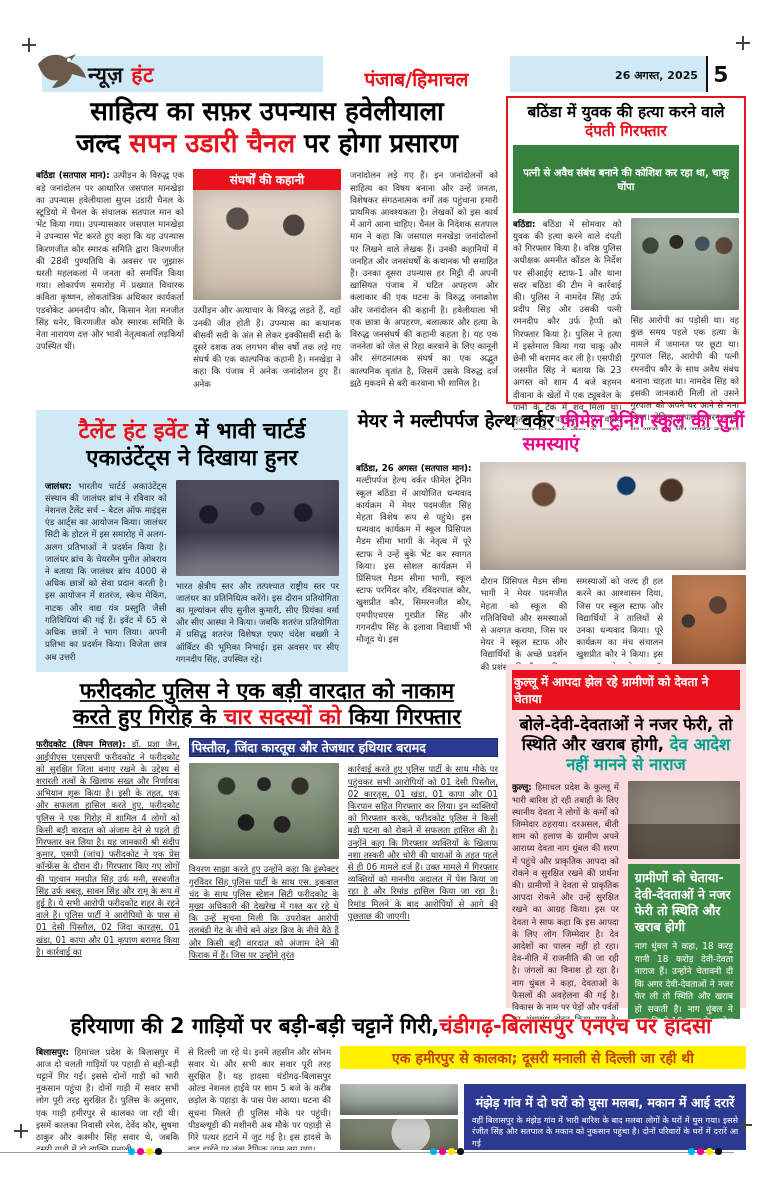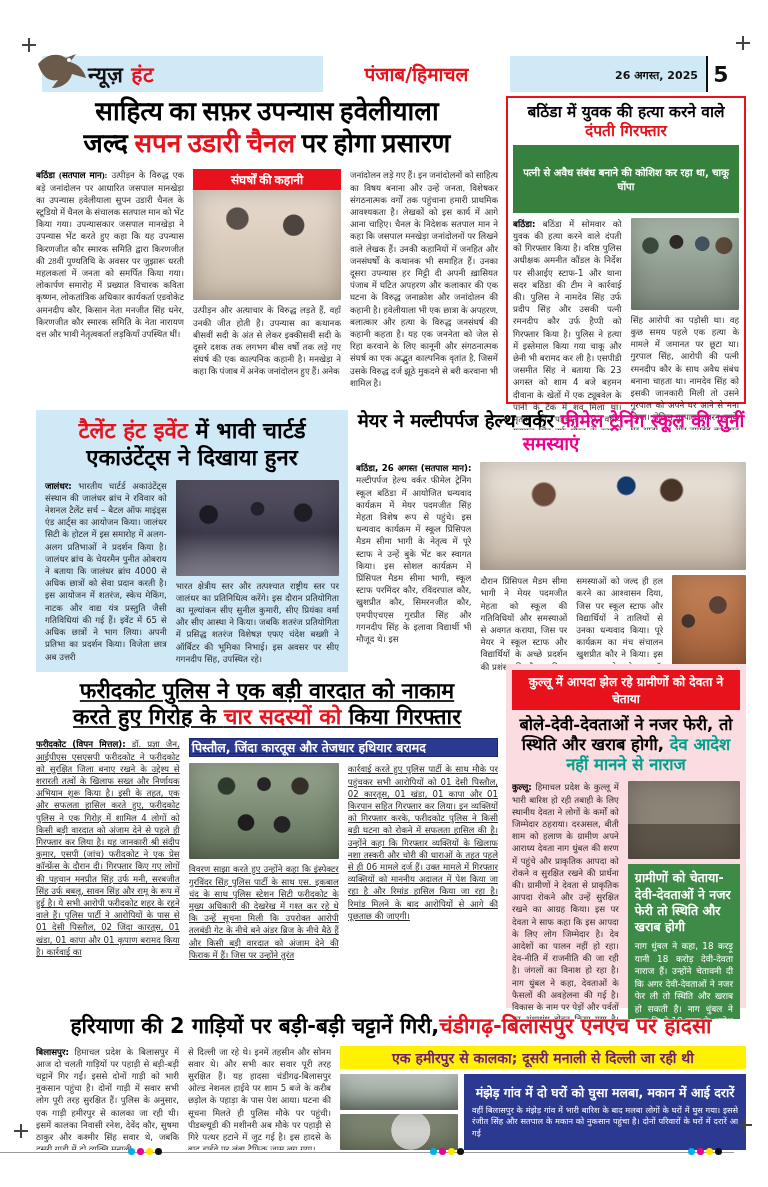--- a/index.html
+++ b/index.html
@@ -14,37 +14,37 @@
   
   .crop{position:absolute;width:14px;height:14px;}
   .crop::before{content:"";position:absolute;left:0;right:0;top:6px;height:1.5px;background:#444;}
   .crop::after{content:"";position:absolute;top:0;bottom:0;left:6px;width:1.5px;background:#444;}
   
   .masthead{position:absolute;left:42px;top:56px;width:692px;height:36px;display:flex;align-items:stretch;}
   .mh-left{flex:1.25;background:var(--lblue);display:flex;align-items:center;padding-left:46px;position:relative;}
   .brand{font-size:21px;font-weight:bold;color:#111;letter-spacing:.5px;}
   .brand .red{color:var(--red);}
   .eagle{position:absolute;left:-6px;top:-6px;width:52px;height:44px;}
-  .mh-mid{flex:1;background:#fff;display:flex;align-items:center;justify-content:center;}
+  .mh-mid{flex:1;background:#fff;display:flex;align-items:flex-end;justify-content:center;}
   .edition{color:var(--red);font-weight:bold;font-size:19px;}
   .mh-right{flex:1;background:var(--lblue);display:flex;align-items:center;justify-content:flex-end;padding-right:8px;}
   .date{font-weight:bold;font-size:11px;color:#111;}
   .pageno{width:26px;background:#fff;border-left:2.5px solid #111;display:flex;align-items:center;justify-content:center;
           font-size:22px;font-weight:bold;color:#111;}
   
   .hl{font-weight:bold;color:#000;text-align:center;line-height:1.22;}
   .hl .red{color:var(--red);} .hl .pink{color:var(--pink);} .hl .teal{color:var(--teal);}
   .cols{display:flex;gap:9px;}
   .col{flex:1;overflow:hidden;}
   p.body{margin:0;font-size:8.6px;line-height:1.42;text-align:justify;color:var(--body);}
   .dl{font-weight:bold;color:#000;}
   .photo{border-radius:1px;}
   .vign{box-shadow:inset 0 0 24px rgba(0,0,0,.25);}
   
-  .a1{position:absolute;left:36px;top:96px;width:462px;height:308px;font-family:Liberation Serif, serif;}
+  .a1{position:absolute;left:36px;top:96px;width:462px;height:308px;}
   .a1 .hl{font-size:26px;margin-bottom:10px;}
   .a1 .ptag{background:var(--red);color:#fff;font-weight:bold;font-size:12px;text-align:center;padding:2px 0;}
   .ph-book{height:110px;background:
      radial-gradient(circle at 30% 26%, #59514a 0 8%, transparent 9%),
      radial-gradient(circle at 68% 32%, #4c443d 0 8%, transparent 9%),
      linear-gradient(#e9ddd0,#cbbcab);}
   
   .a2{position:absolute;left:506px;top:96px;width:240px;height:308px;border:2px solid var(--red);padding:4px 5px;box-sizing:border-box;background:#fff;}
   .a2 .hl{font-size:15.5px;margin:1px 0 4px;}
   .a2 .strap{background:var(--strapgreen);color:#fff;font-weight:bold;font-size:10px;text-align:center;padding:20px 2px;margin-bottom:5px;}
@@ -80,32 +80,32 @@
   .a5 .strap{background:var(--darkblue);color:#fff;font-weight:bold;font-size:12.5px;text-align:left;padding:0 2px;margin-bottom:6px;border:1px solid #1c2870;}
   .ph-gang{height:96px;margin-bottom:4px;background:
      radial-gradient(circle at 25% 24%, #2f3a2f 0 6%, transparent 7%),
      radial-gradient(circle at 50% 22%, #262626 0 6%, transparent 7%),
      radial-gradient(circle at 74% 24%, #35302a 0 6%, transparent 7%),
      radial-gradient(circle at 38% 62%, #1d1d1d 0 7%, transparent 8%),
      radial-gradient(circle at 62% 64%, #232323 0 7%, transparent 8%),
      linear-gradient(#9aa892,#77866f 60%,#5f6e58);}
   
   .a6{position:absolute;left:506px;top:664px;width:240px;height:344px;background:var(--lpink);padding:6px;box-sizing:border-box;}
-  .a6 .banner{background:var(--red);color:#fff;font-weight:bold;font-size:12px;text-align:center;padding:3px 2px;margin-bottom:5px;}
+  .a6 .banner{background:var(--red);color:#fff;font-weight:bold;font-size:12px;text-align:left;padding:3px 2px;margin-bottom:5px;}
   .a6 .hl{font-size:16.5px;margin-bottom:6px;}
   .ph-temple{height:78px;margin-bottom:5px;background:
      linear-gradient(180deg,#8d8478 0 55%, #5d5549 55% 100%),
      linear-gradient(#9a9186,#6b6357);}
   .gbox{background:var(--green);color:#fff;padding:6px 7px;}
   .gbox .gt{font-weight:bold;font-size:12.5px;line-height:1.3;margin:0 0 5px;}
   .gbox p.body{color:#fff;font-size:8.8px;}
   
   .a7{position:absolute;left:36px;top:1014px;width:710px;height:136px;}
   .a7 .hl{font-size:21px;margin-bottom:6px;text-align:center;}
-  .a7 .strap{background:var(--yellow);color:#701a75;font-weight:bold;font-size:14px;text-align:center;padding:2px 4px;margin-bottom:5px;}
+  .a7 .strap{background:var(--yellow);color:#c2410c;font-weight:bold;font-size:14px;text-align:center;padding:2px 4px;margin-bottom:15px;}
   .bbox{background:var(--darkblue);color:#fff;padding:10px 8px;flex:1;overflow:hidden;}
   .bbox .bt{font-weight:bold;font-size:12.5px;text-align:center;margin:0 0 4px;}
   .bbox p.body{color:#fff;font-size:8.2px;}
   .ph-fog{height:58px;background:linear-gradient(#cfd6d2,#9aa69c 60%,#6e7a70);}
   .ph-crash{height:58px;background:
      radial-gradient(circle at 60% 45%, #d8d8d4 0 26%, transparent 27%),
      linear-gradient(#8a937f,#6d765f);}
   
   .regline{position:absolute;left:0px;top:1152px;width:734px;height:1px;background:#9a9a9a;}
   .dots{position:absolute;top:1148px;display:flex;gap:2px;}

